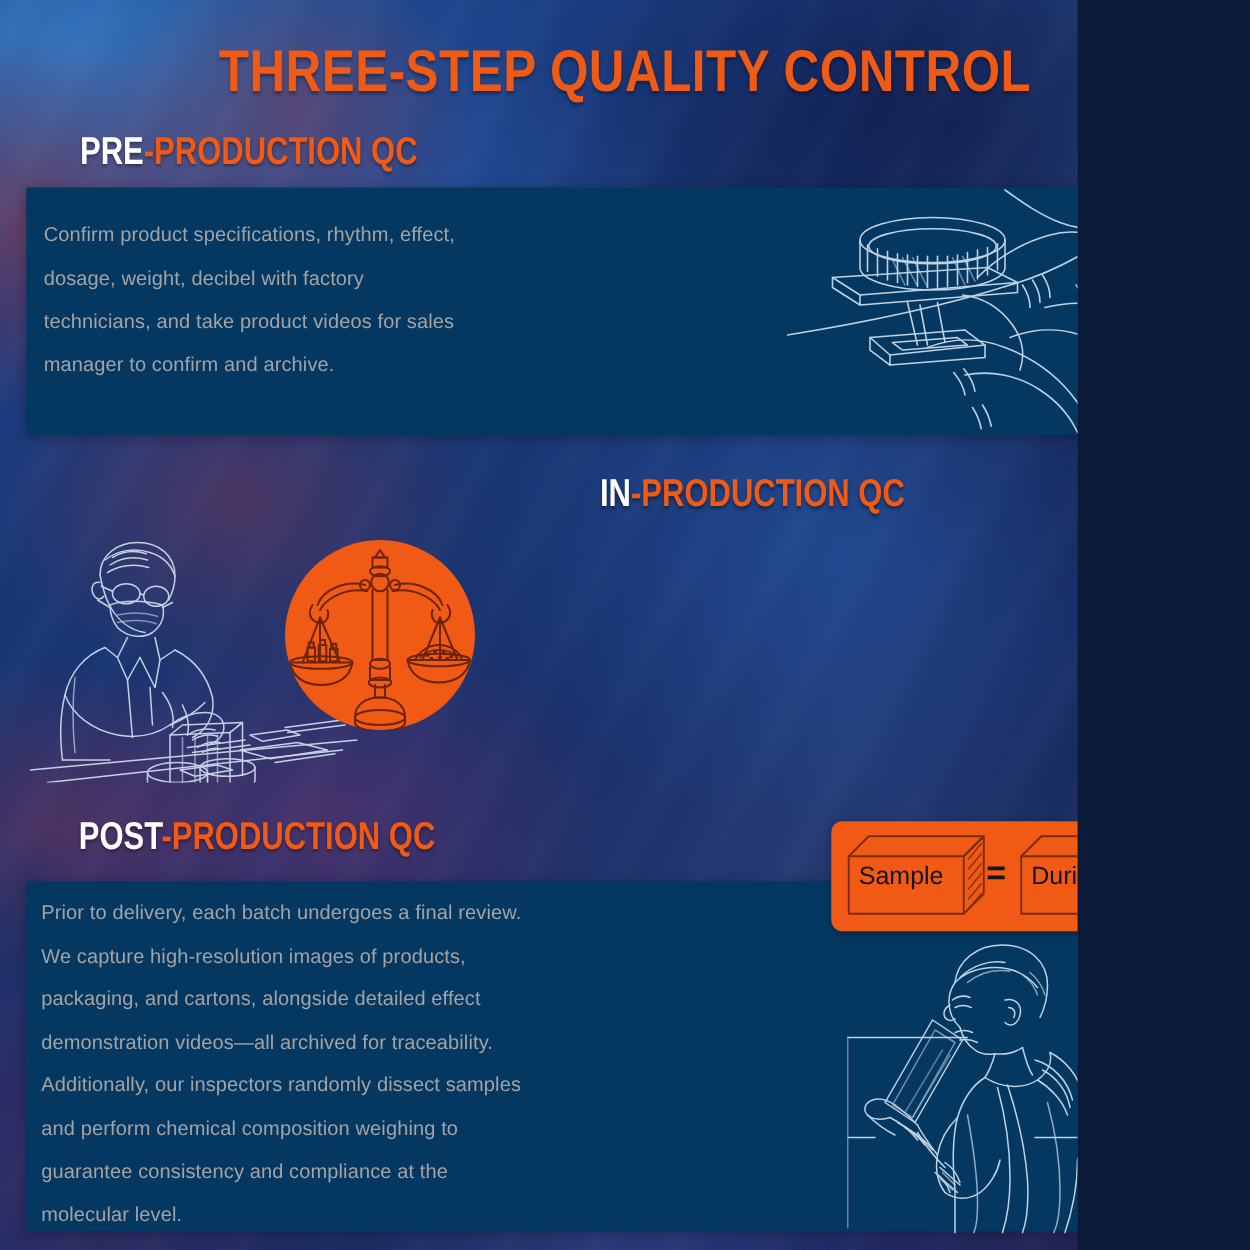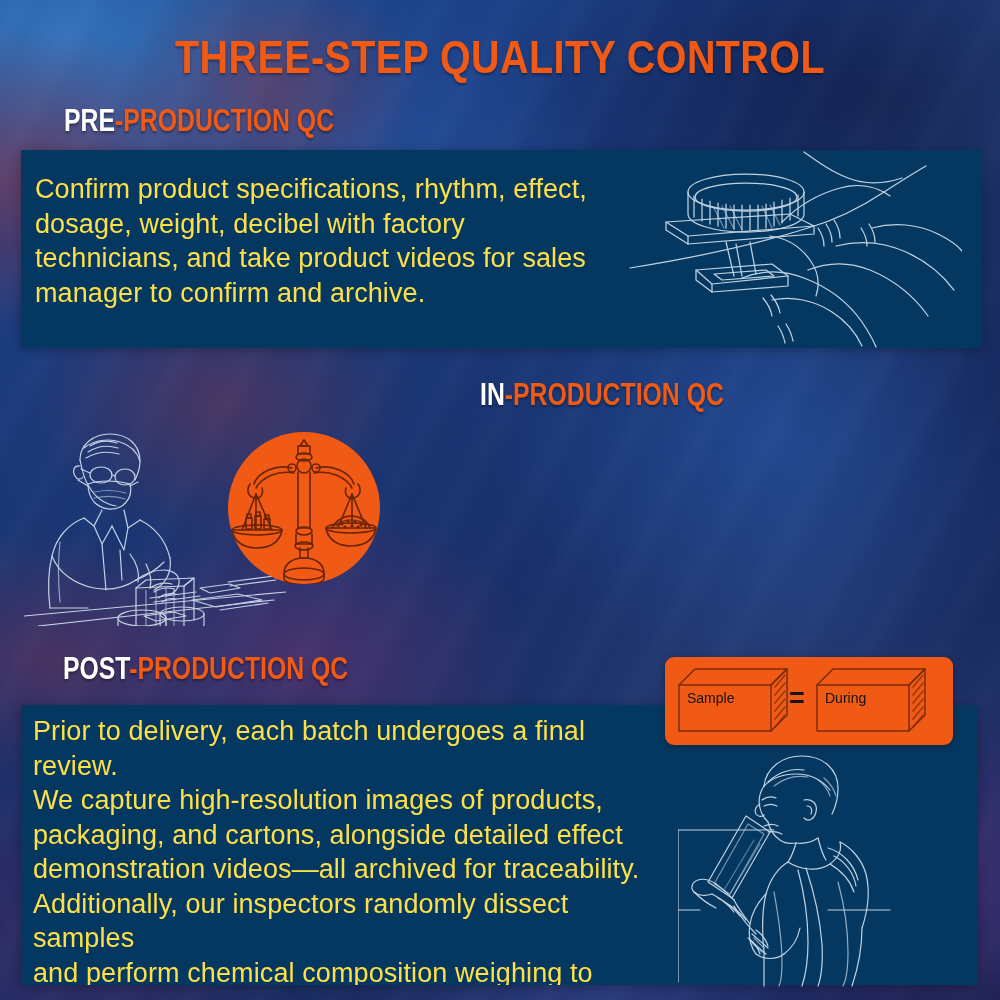--- a/index.html
+++ b/index.html
@@ -5,21 +5,21 @@
   html, body {
     margin: 0;
     padding: 0;
     background: #0c1a3a;
   }
   body {
     font-family: "Liberation Sans", sans-serif;
   }
   .poster {
     position: relative;
-    width: 1000px;
+    width: 862px;
     height: 1000px;
     overflow: hidden;
     background: #18336b;
   }
   
   .bg-layer {
     position: absolute;
     inset: 0;
   }
   .bg-base {
@@ -101,22 +101,22 @@
     background: #053861;
     box-shadow: 0 2px 10px rgba(0,0,0,.28);
     overflow: hidden;
   }
   #panel-1 { left: 21px; top: 150px; width: 961px; height: 198px; }
   #panel-2 { left: 21px; top: 428px; width: 961px; height: 198px; }
   #panel-3 { left: 21px; top: 705px; width: 957px; height: 280px; }
 
   .body-text {
     position: absolute;
-    color: #fde047;
-    font-size: 27px;
+    color: #a3a3a3;
+    font-size: 16px;
     line-height: 34.5px;
     white-space: pre-line;
     letter-spacing: .1px;
   }
   #text-1 { left: 14px; top: 22px; width: 600px; }
   #text-2 { left: 430px; top: 20px; width: 530px; }
   #text-3 { left: 12px; top: 9px;  width: 630px; }
 
   
   .scale-badge {
@@ -138,21 +138,21 @@
     width: 288px;
     height: 88px;
     background: #f05a14;
     border-radius: 9px;
     box-shadow: 0 2px 7px rgba(0,0,0,.30);
   }
   .sample-card svg { display: block; }
   .boxlabel {
     position: absolute;
     color: #141414;
-    font-size: 14px;
+    font-size: 20px;
     font-weight: normal;
     white-space: nowrap;
   }
   #label-sample  { left: 22px;  top: 33px; }
   #label-equals  { left: 124px; top: 26px; font-size: 27px; font-weight: bold; }
   #label-product { left: 160px; top: 33px; }
 
   
   .art { position: absolute; }
   .art svg { display: block; }

